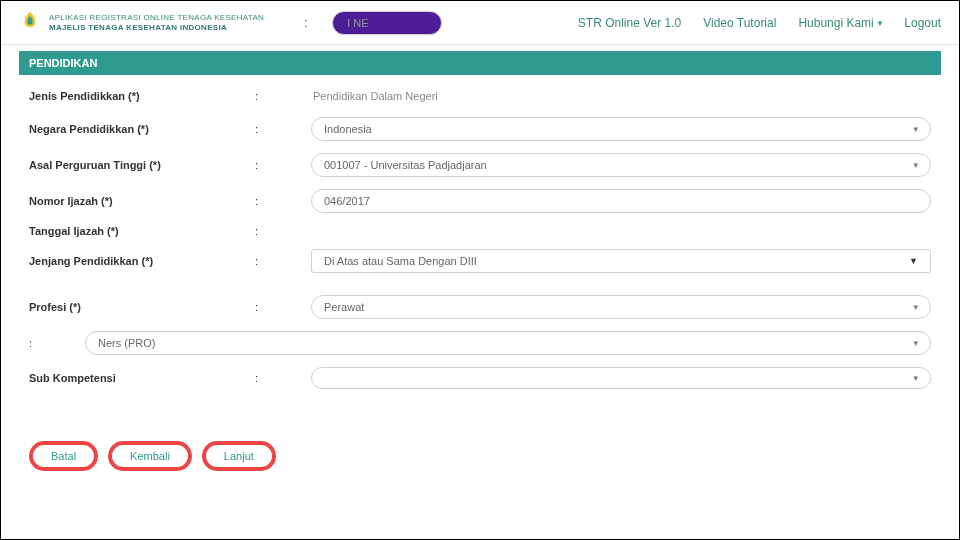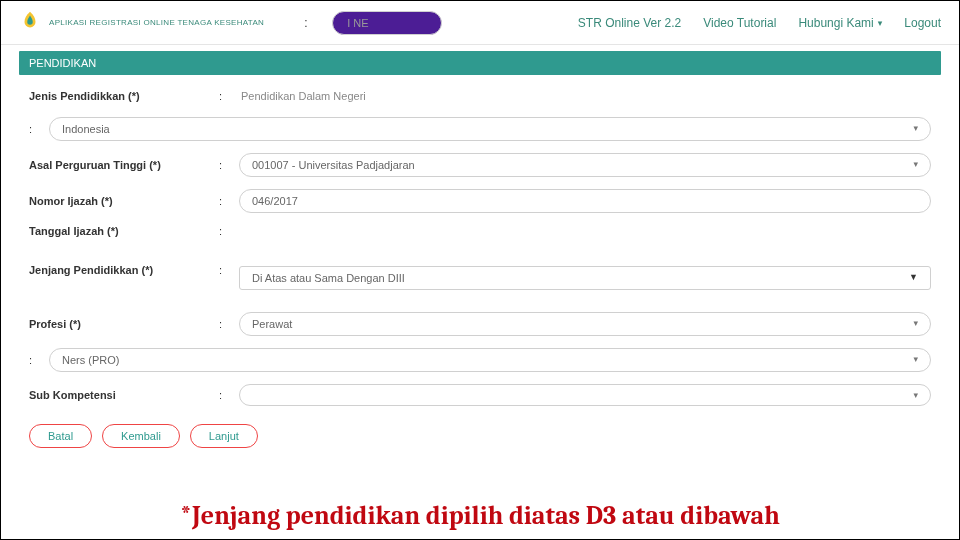--- a/index.html
+++ b/index.html
@@ -10,63 +10,64 @@
   .brand-text { font-size: 8px; line-height: 10px; color: #4a6; letter-spacing: .3px; }
   .brand-text .line1 { font-weight: 400; color:#3a8a7a; }
   .brand-text .line2 { font-weight: 700; color:#2f7a6b; }
   .top-mid { flex: 1; display:flex; align-items:center; gap:20px; padding-left:40px;}
   .pill-input { border:1px solid #d0d0d0; border-radius:16px; padding:5px 14px; font-size:11px; color:#999; width:110px; background:#4c1d95;}
   .top-nav { display: flex; align-items: center; gap: 22px; font-size: 12px; color: #3a8a7a; }
   .top-nav .navitem { display:flex; align-items:center; gap:4px; cursor:pointer; }
   .chev { font-size:9px; color:#3a8a7a; }
 
   .content { padding: 6px 18px 0 18px; }
-  .section-bar { background: #2f9a8f; color: #fff; font-weight: 400; font-size: 11px; padding: 6px 10px; border-radius:1px; }
+  .section-bar { background: #2f9a8f; color: #fff; font-weight: 700; font-size: 11px; padding: 6px 10px; border-radius:1px; }
   .form-area { padding: 6px 0 4px 0; }
-  .row { display: flex; align-items: center; padding: 6px 10px; }
+  .row { display: flex; align-items: center; padding: 6px 10px; gap: 36px; }
   .label { width: 190px; font-size: 11px; font-weight: 700; color: #333; }
   .colon { width: 20px; font-size: 11px; color:#333; }
   .value { flex: 1; font-size: 11px; color: #555; }
   .static-text { color:#888; font-size:11px; padding:3px 2px;}
-  .field { width: 100%; border: 1px solid #d0d0d0; border-radius: 14px; padding: 5px 12px; font-size: 11px; color: #666; background:#fff; display:flex; align-items:flex-start; justify-content:space-between;}
+  .field { width: 100%; border: 1px solid #d0d0d0; border-radius: 14px; padding: 5px 12px; font-size: 11px; color: #666; background:#fff; display:flex; align-items:center; justify-content:space-between;}
   .field .caret { font-size:9px; color:#777; }
-  .field.select-sq { border-radius: 3px; margin-top: 17px; }
+  .field.select-sq { border-radius: 3px; }
   .field.select-sq .caret { color:#333; }
   .field input { border:none; outline:none; width:100%; font-size:11px; color:#666; background:transparent;}
 
   .buttons { display:flex; gap:10px; padding: 8px 10px 0 10px;}
-  .btn { border:1px solid #ef4444; color:#2f9a8f; background:#fff; border-radius:16px; padding:5px 18px; font-size:11px; cursor:pointer;}
+  .btn { border:4px solid #ef4444; color:#2f9a8f; background:#fff; border-radius:16px; padding:5px 18px; font-size:11px; cursor:pointer;margin-top:34px;}
 
   .annotation { position:absolute; bottom:8px; left:0; right:0; text-align:center; font-size:26px; font-weight:700; color:#c00811; font-family: Cambria, Georgia, serif;}
   .colon-sep{display:inline-block; width:8px;}
 </style>
 </head>
 <body>
 
 <div class="frame">
 
   <div class="topbar">
     <div class="brand">
       <span>
         <svg width="22" height="22" viewBox="0 0 24 24">
             <path d="M12 2 C8 6 6 9 6 13 a6 6 0 0 0 12 0 C18 9 16 6 12 2 Z" fill="#f4c430"></path>
             <path d="M12 6 C10 9 9 11 9 13 a3 3 0 0 0 6 0 C15 11 14 9 12 6 Z" fill="#2f9a8f"></path>
           </svg>
       </span>
       <div class="brand-text">
         <div class="line1">APLIKASI REGISTRASI ONLINE TENAGA KESEHATAN</div>
+        <div class="line2">MAJELIS TENAGA KESEHATAN INDONESIA</div>
       </div>
     </div>
     <div class="top-mid">
       <span class="colon-sep">:</span>
       <div class="pill-input">I NE</div>
     </div>
     <div class="top-nav">
       <div class="navitem">
-          <span>STR Online Ver 2.2</span>
+          <span>STR Online Ver 1.0</span>
         </div>
       <div class="navitem">
           <span>Video Tutorial</span>
         </div>
       <div class="navitem">
           <span>Hubungi Kami</span>
           <span class="chev">▾</span>
         </div>
       <div class="navitem">
           <span>Logout</span>
@@ -79,20 +80,21 @@
     <div class="section-bar">PENDIDIKAN</div>
     <div class="form-area">
 
       <div class="row">
         <div class="label">Jenis Pendidikkan (*)</div>
         <div class="colon">:</div>
         <div class="value static-text">Pendidikan Dalam Negeri</div>
       </div>
 
       <div class="row">
+        <div class="label">Negara Pendidikkan (*)</div>
         <div class="colon">:</div>
         <div class="value">
           <div class="field">
             <span>Indonesia</span>
             <span class="caret">▾</span>
           </div>
         </div>
       </div>
 
       <div class="row">
@@ -169,14 +171,13 @@
     </div>
 
     <div class="buttons">
       <button class="btn">Batal</button>
       <button class="btn">Kembali</button>
       <button class="btn">Lanjut</button>
     </div>
 
   </div>
 
-  <div class="annotation">*Jenjang pendidikan dipilih diatas D3 atau dibawah</div>
 </div>
 
 </body></html>

